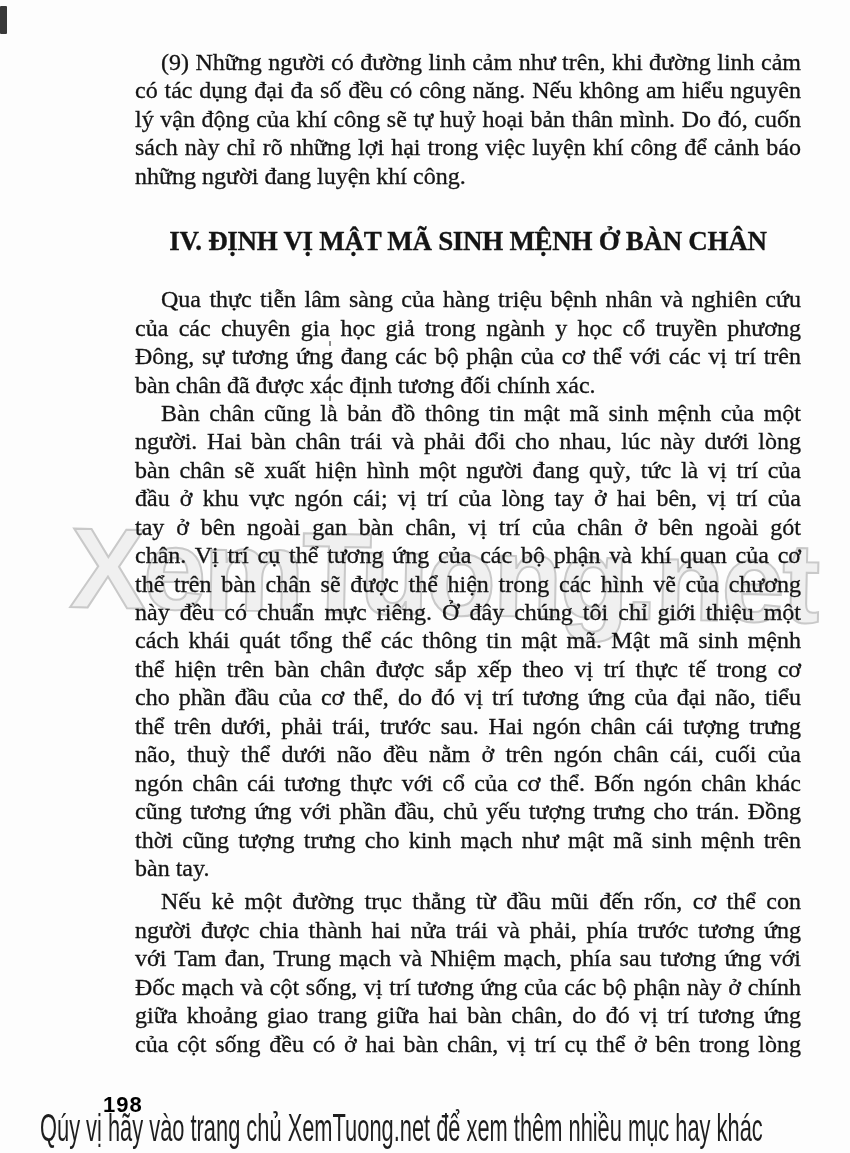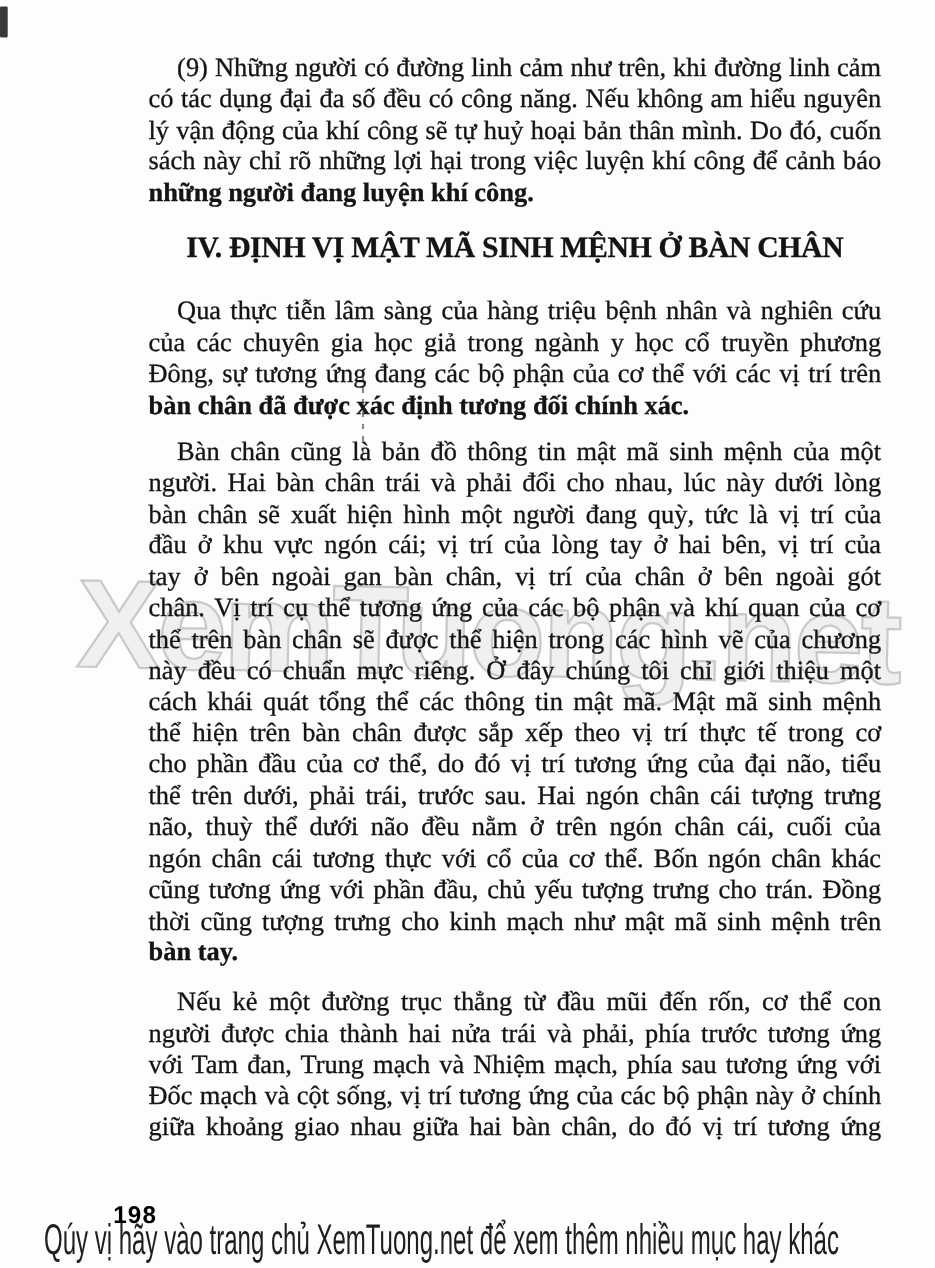--- a/index.html
+++ b/index.html
@@ -38,32 +38,32 @@
   .line{
     height:28.45px;
     line-height:28.45px;
     font-size:24px;
     text-align:justify;
     text-align-last:justify;
     text-justify:inter-word;
     white-space:normal;
   }
   .line.first{text-indent:26px;}
-  .line.last{text-align-last:left;font-weight:bold;}
+  .line.last{text-align-last:left;}
   .heading{
-    margin:18px 0 27px 0;
+    margin:34px 0 27px 0;
     line-height:34px;
     font-size:27px;
     font-weight:700;
     text-align:center;
     letter-spacing:-0.3px;
     white-space:nowrap;
   }
-  .text-column > .para:nth-child(4){margin-top:14px;}
-  .text-column > .para:nth-child(5){margin-top:17px;}
+  .text-column > .para:nth-child(4){}
+  .text-column > .para:nth-child(5){margin-top:5px;}
   
   .page-number{
     position:absolute;
     left:103px;top:1094px;
     font-family:"Liberation Sans","DejaVu Sans",sans-serif;
     font-size:22px;
     line-height:22px;
     letter-spacing:1px;
     color:#000000;
     z-index:2;
@@ -139,21 +139,22 @@
         <div class="line">ngón chân cái tương thực với cổ của cơ thể. Bốn ngón chân khác</div>
         <div class="line">cũng tương ứng với phần đầu, chủ yếu tượng trưng cho trán. Đồng</div>
         <div class="line">thời cũng tượng trưng cho kinh mạch như mật mã sinh mệnh trên</div>
         <div class="line last">bàn tay.</div>
       </div>
       <div class="para">
         <div class="line first">Nếu kẻ một đường trục thẳng từ đầu mũi đến rốn, cơ thể con</div>
         <div class="line">người được chia thành hai nửa trái và phải, phía trước tương ứng</div>
         <div class="line">với Tam đan, Trung mạch và Nhiệm mạch, phía sau tương ứng với</div>
         <div class="line">Đốc mạch và cột sống, vị trí tương ứng của các bộ phận này ở chính</div>
-        <div class="line">giữa khoảng giao nhau giữa hai bàn chân, do đó vị trí tương ứng</div>
+        <div class="line">giữa khoảng giao trang giữa hai bàn chân, do đó vị trí tương ứng</div>
+        <div class="line">của cột sống đều có ở hai bàn chân, vị trí cụ thể ở bên trong lòng</div>
       </div>
     </main>
 
   <div class="page-number">198</div>
 
   <div class="footer-note">Qúy vị hãy vào trang chủ XemTuong.net để xem thêm nhiều mục hay khác</div>
 
 </div>
 
 </body></html>

